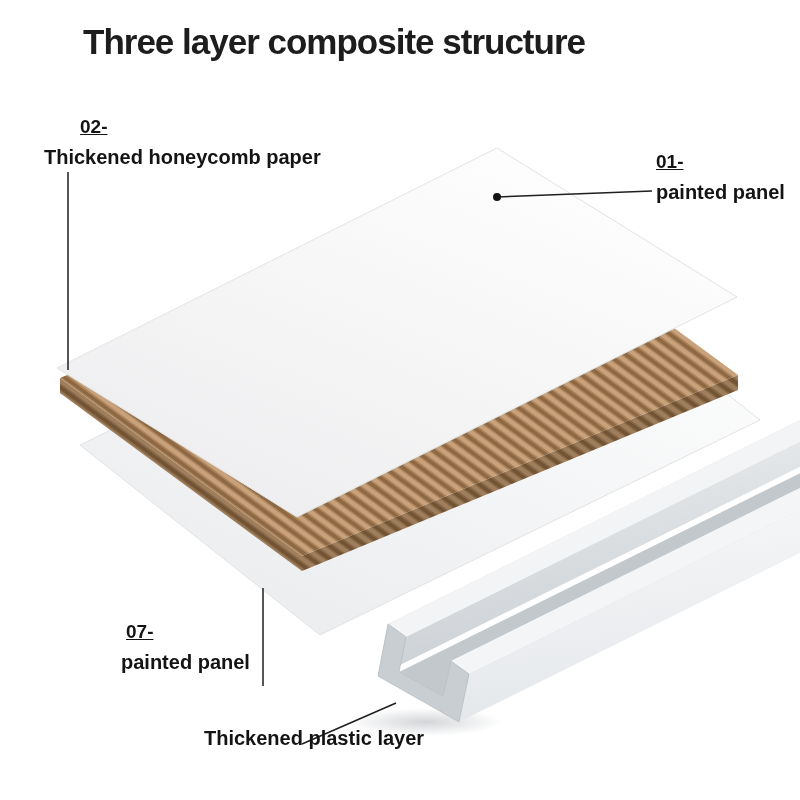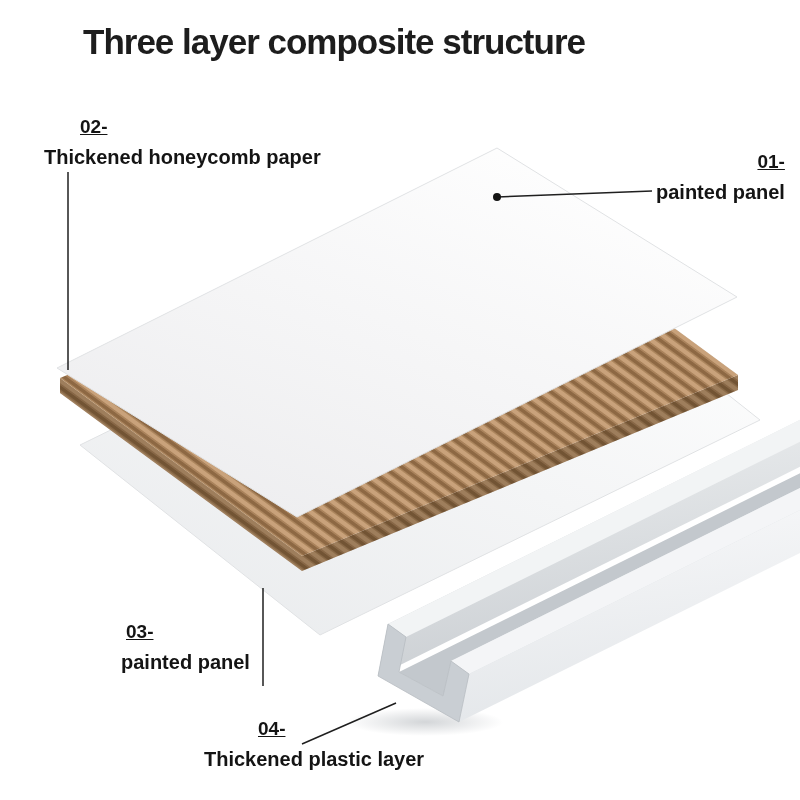--- a/index.html
+++ b/index.html
@@ -13,21 +13,21 @@
   .stage { position:absolute; inset:0; width:800px; height:800px; }
   .title {
     position:absolute; top:22px; left:0; width:668px;
     text-align:center; font-size:35px; font-weight:bold;
     letter-spacing:-1px; color:#1d1d1d;
   }
   svg.diagram { position:absolute; left:0; top:0; }
   .callout { position:absolute; color:#141414; }
   .callout .num { font-size:19px; font-weight:bold; line-height:1.1;text-decoration:underline; }
   .callout .lbl { font-size:20px; font-weight:bold; margin-top:8px; white-space:nowrap; }
-  #c01 { left:656px; top:152px;text-align:right; }
+  #c01 { left:656px; top:152px; }
   #c02 { left:44px;  top:117px; }
   #c02 .num { margin-left:36px; }
   #c03 { left:121px; top:622px; }
   #c03 .num { margin-left:5px; }
   #c04 { left:204px; top:719px; }
   #c04 .num { margin-left:54px; }
 </style>
 </head>
 <body>
 
@@ -96,22 +96,21 @@
     <div class="num">01-</div>
     <div class="lbl">painted panel</div>
   </div>
 
   <div class="callout" id="c02">
     <div class="num">02-</div>
     <div class="lbl">Thickened honeycomb paper</div>
   </div>
 
   <div class="callout" id="c03">
-    <div class="num">03-</div>
+    <div class="num">07-</div>
     <div class="lbl">painted panel</div>
   </div>
 
   <div class="callout" id="c04">
-    <div class="num">04-</div>
     <div class="lbl">Thickened plastic layer</div>
   </div>
 
 </div>
 
 </body></html>

